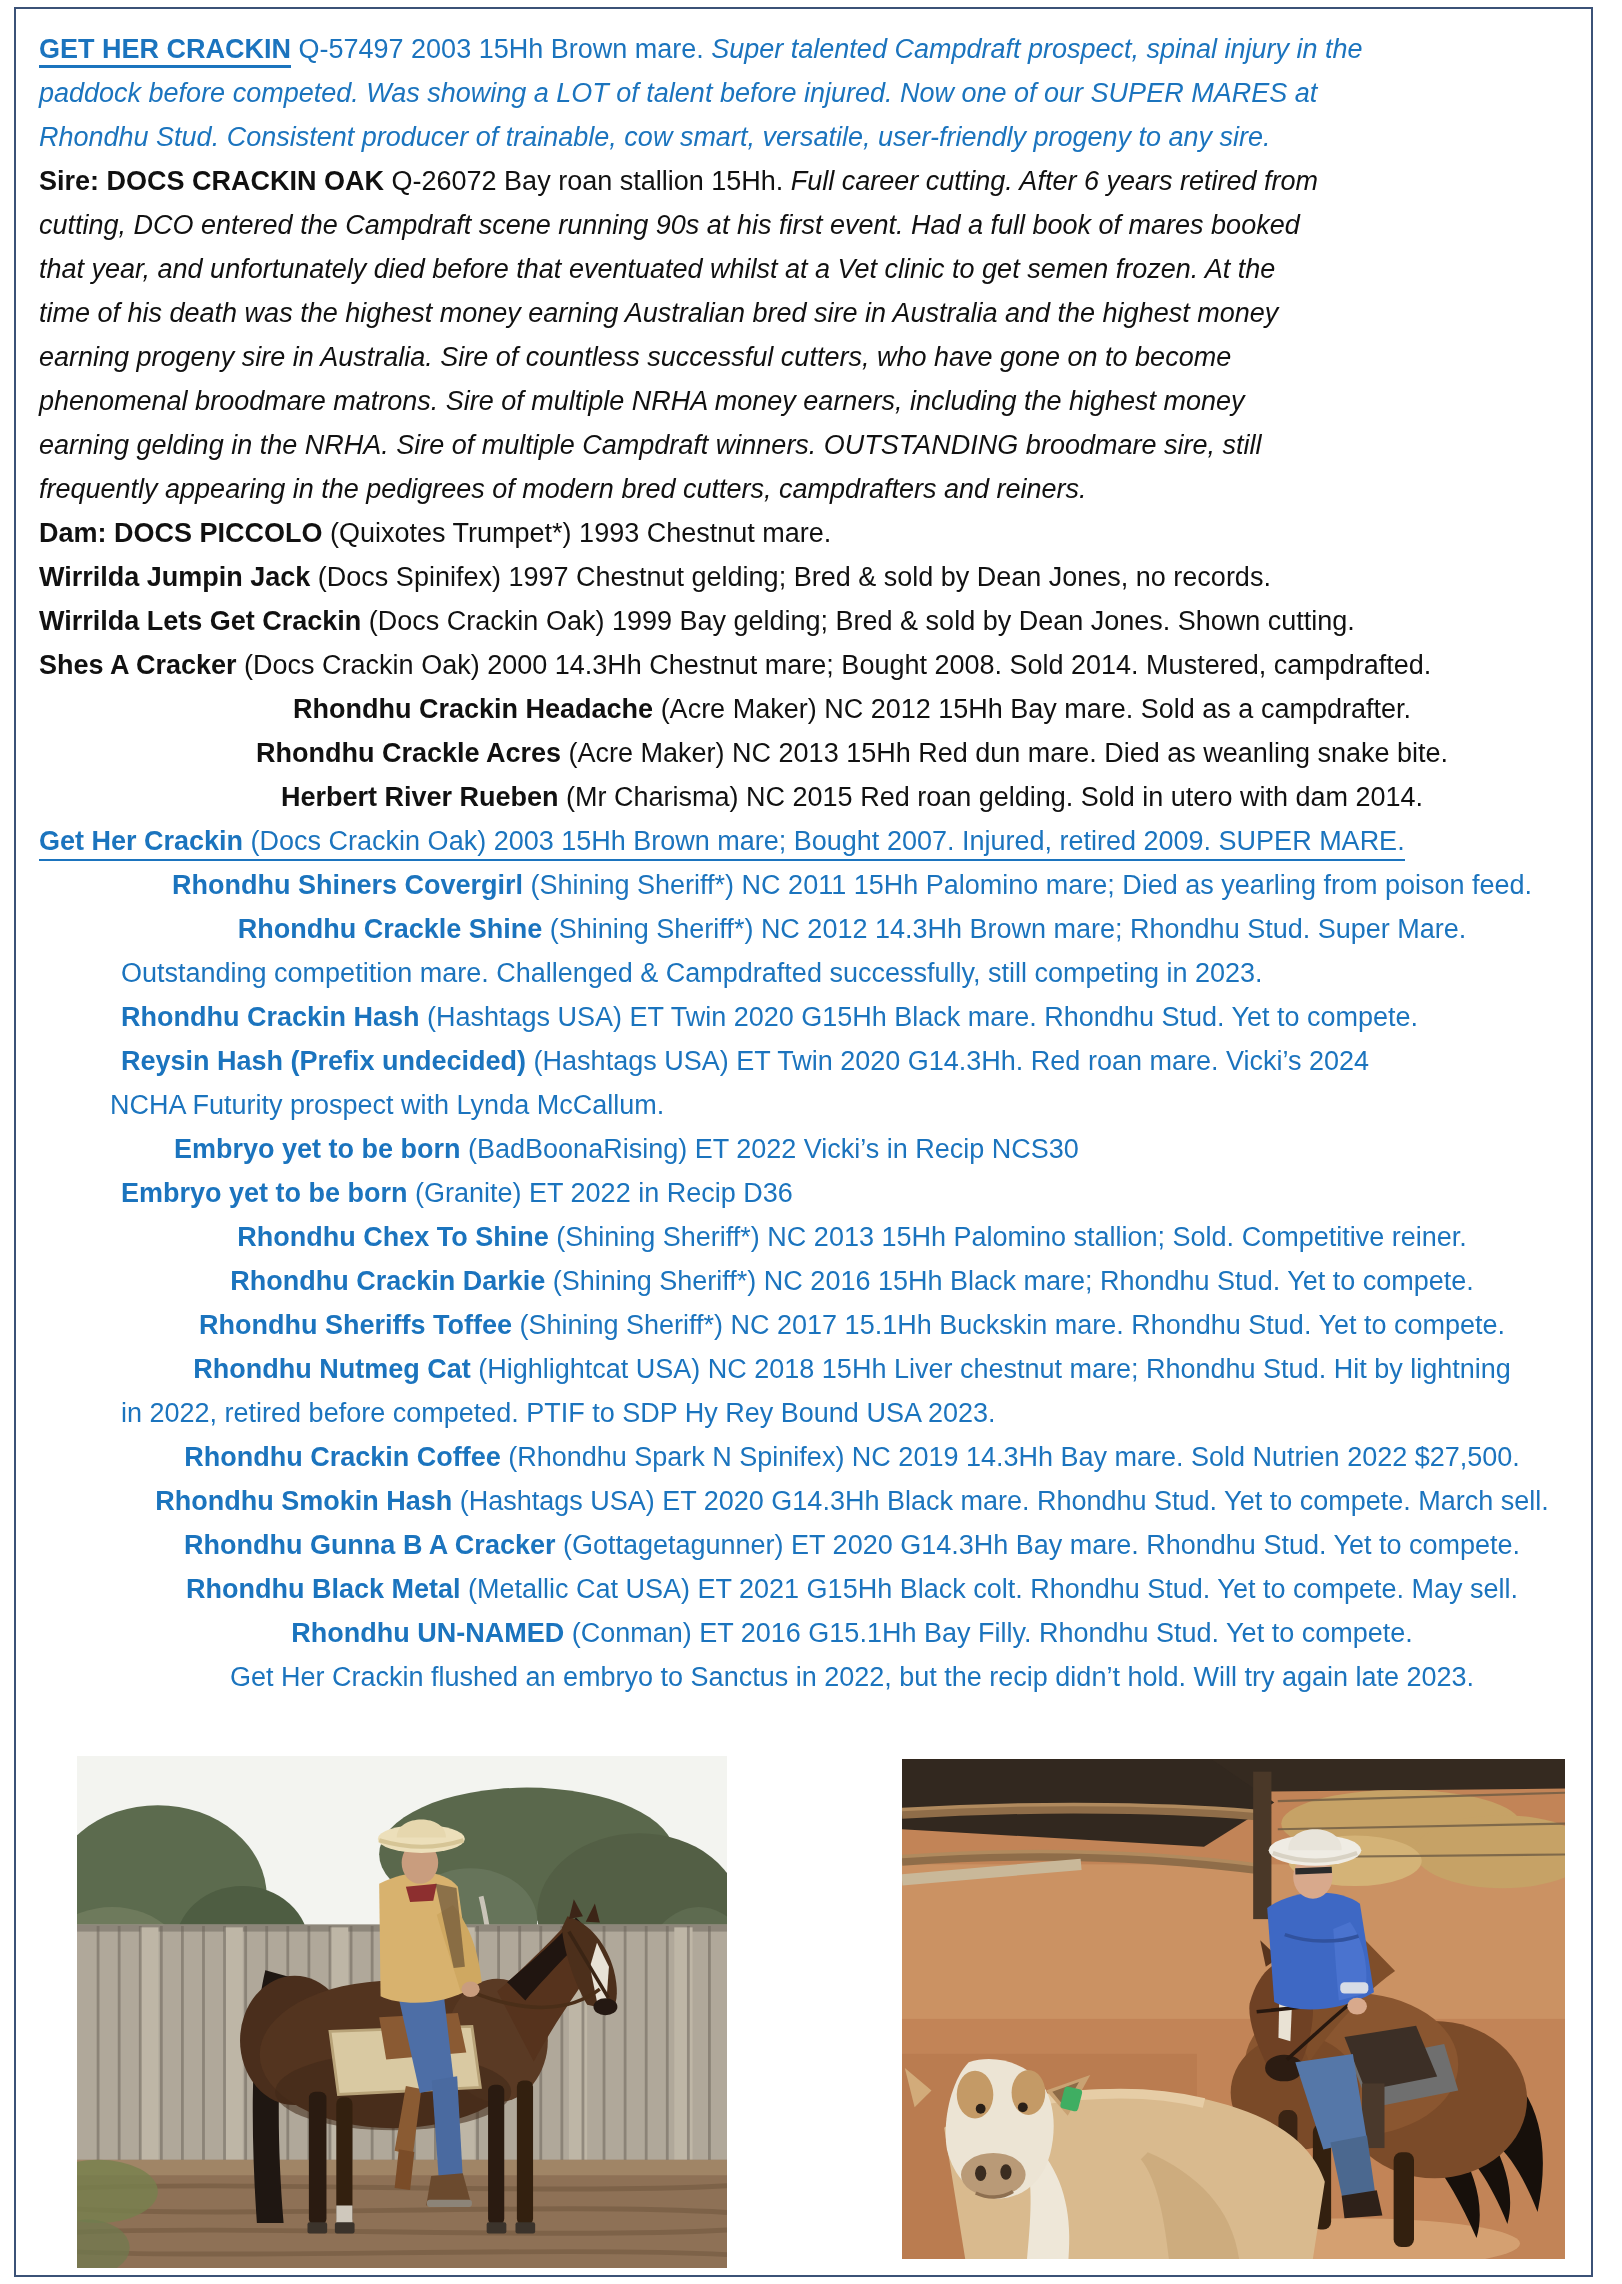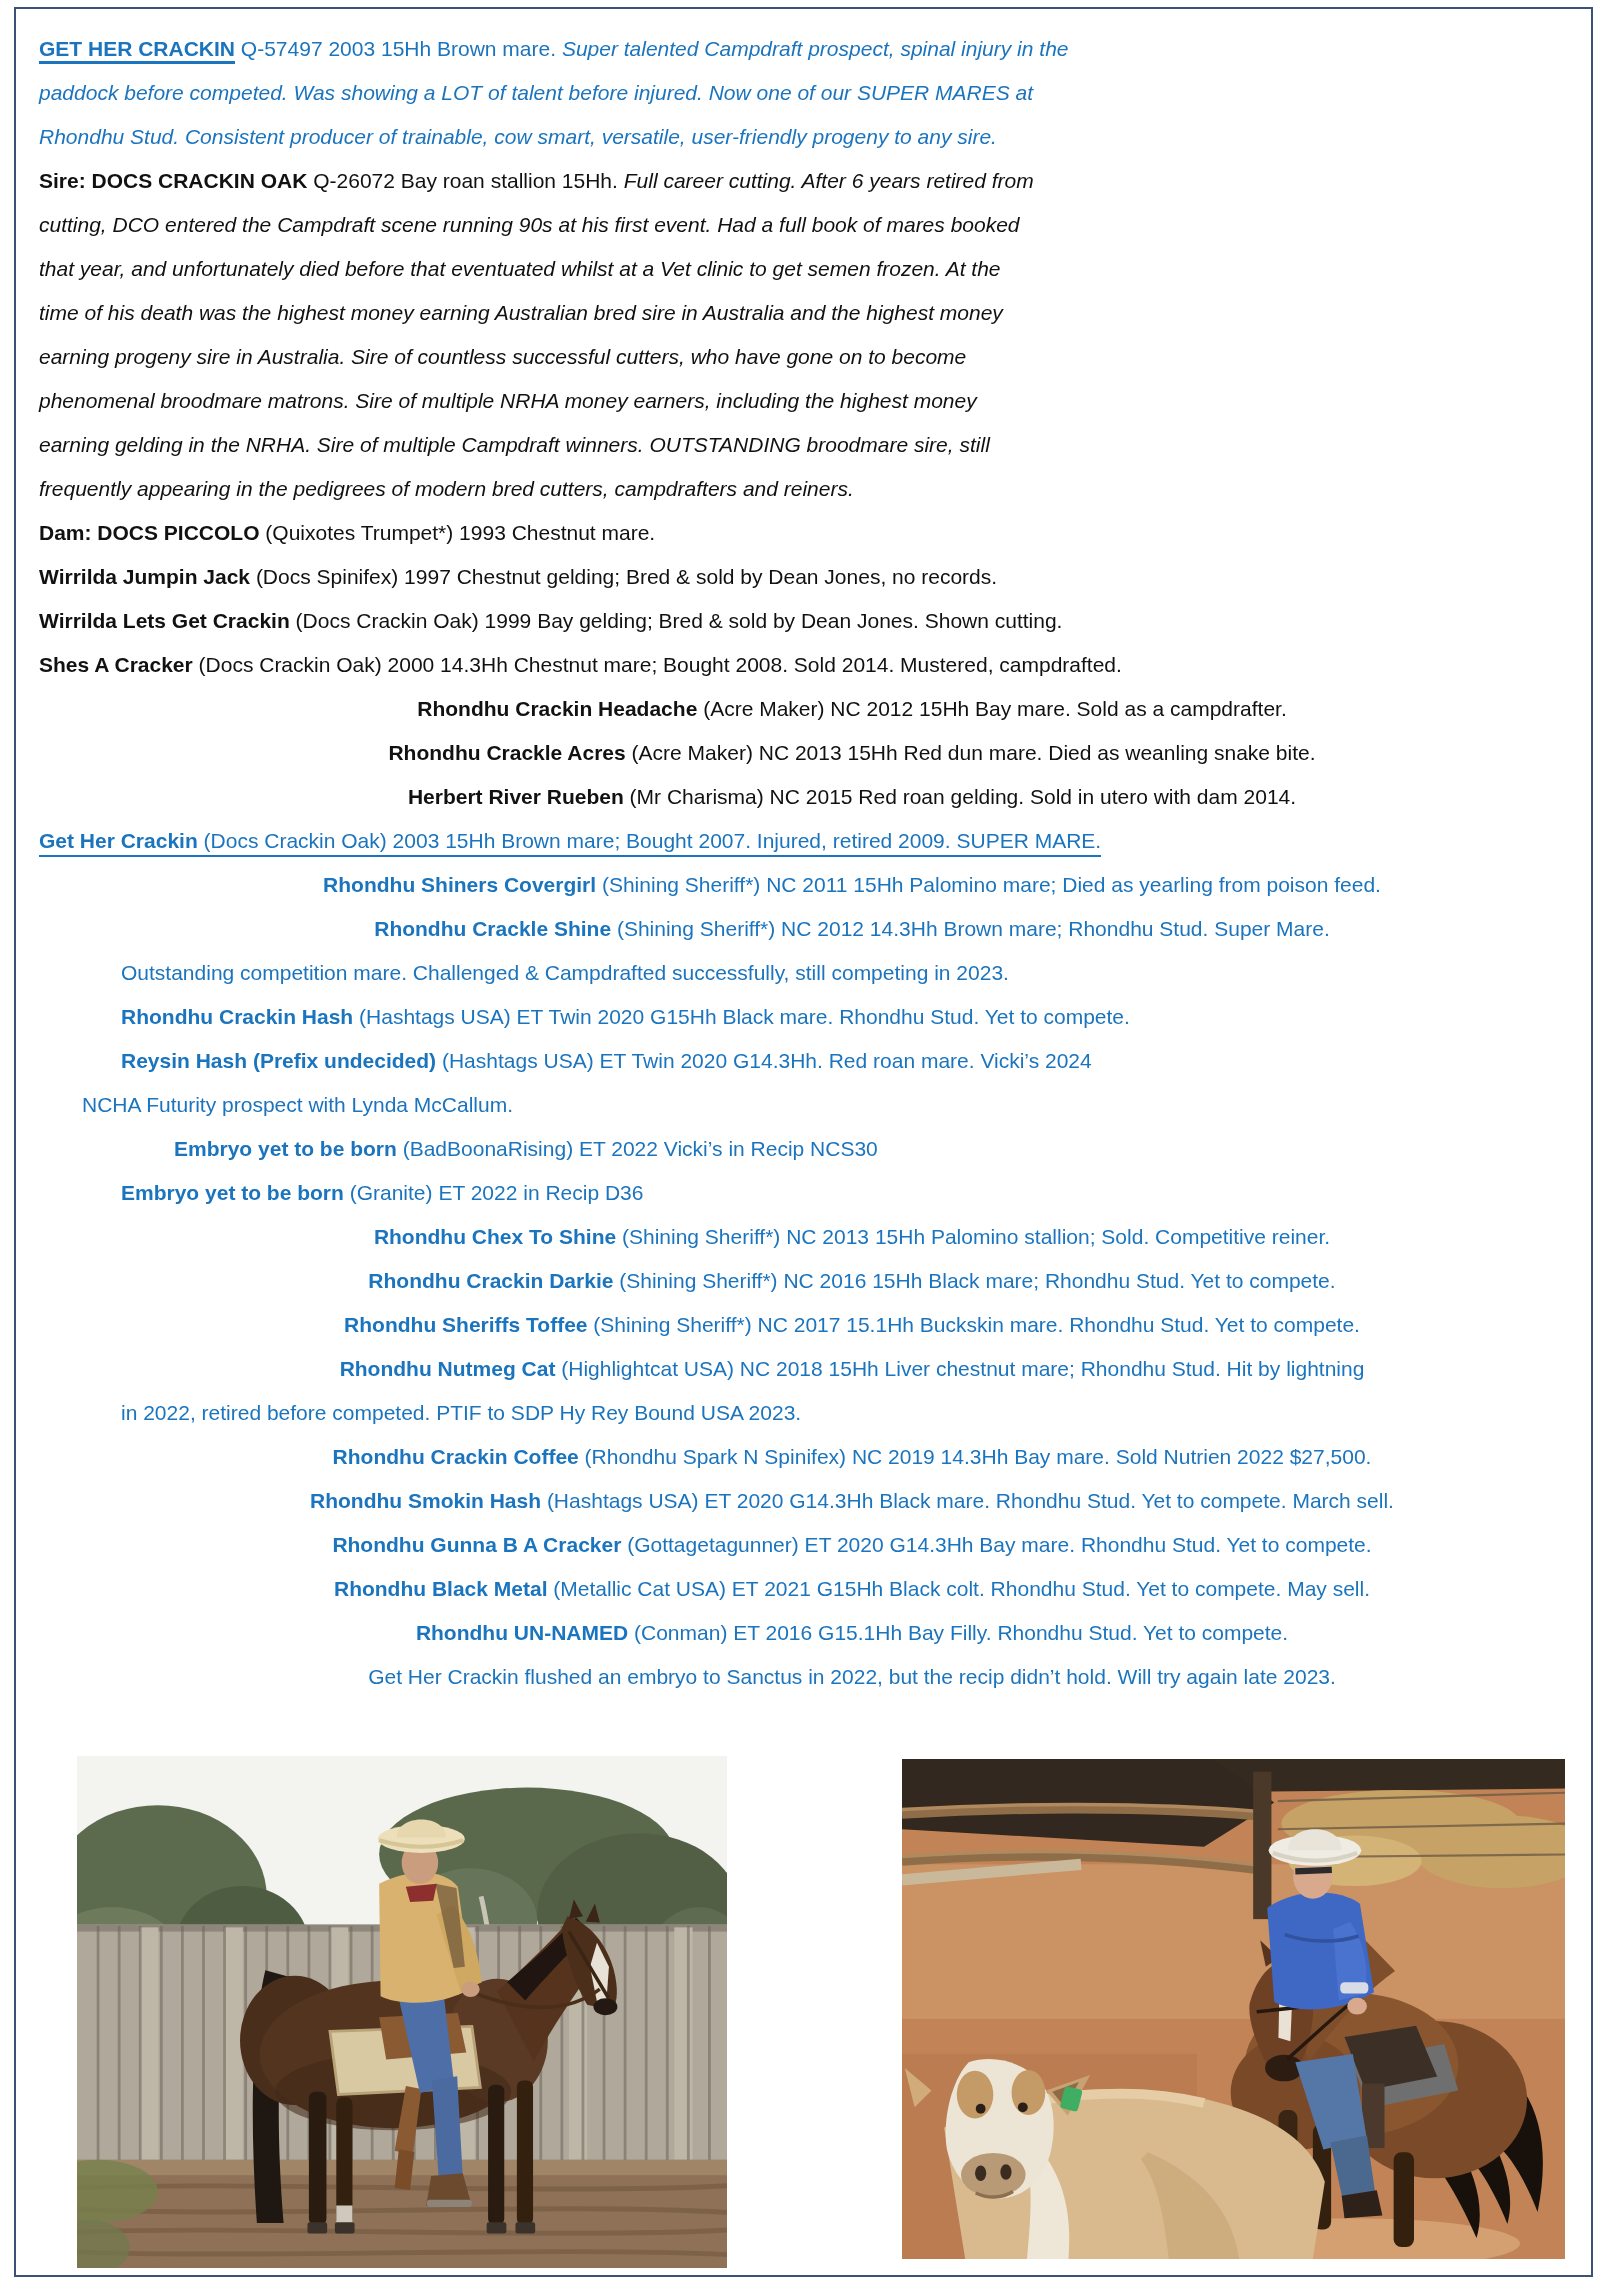--- a/index.html
+++ b/index.html
@@ -7,27 +7,27 @@
     width:1623px;height:2284px;position:relative;background:#ffffff;
     font-family:"Liberation Sans","DejaVu Sans",sans-serif;
     overflow:hidden;
   }
   .frame{
     position:absolute;left:14px;top:7px;width:1579px;height:2270px;
     border:2.8px solid #3b5277;box-sizing:border-box;background:transparent;
   }
   .content{
     position:absolute;left:0;top:27px;width:1623px;
-    font-size:21px;line-height:44px;color:#111111;
+    font-size:27px;line-height:44px;color:#111111;
   }
   .line{white-space:nowrap;height:44px;}
   .ind-0{padding-left:39px;}
   .ind-1{padding-left:81px;text-align:center;}
   .ind-2{padding-left:121px;}
-  .ind-3{padding-left:82px;}
+  .ind-3{padding-left:110px;}
   .ind-4{padding-left:174px;}
   .blue{color:#1b74be;}
   .black{color:#111111;}
   .b{font-weight:bold;}
   .it{font-style:italic;}
   .useg{border-bottom:3.5px solid currentColor;padding-bottom:1.4px;}
   .ul-line{border-bottom:2.1px solid currentColor;padding-bottom:2.8px;}
   figure.photo{position:absolute;margin:0;padding:0;overflow:hidden;}
   .photo-left{left:77px;top:1756px;width:650px;height:512px;}
   .photo-right{left:902px;top:1759px;width:663px;height:500px;}

